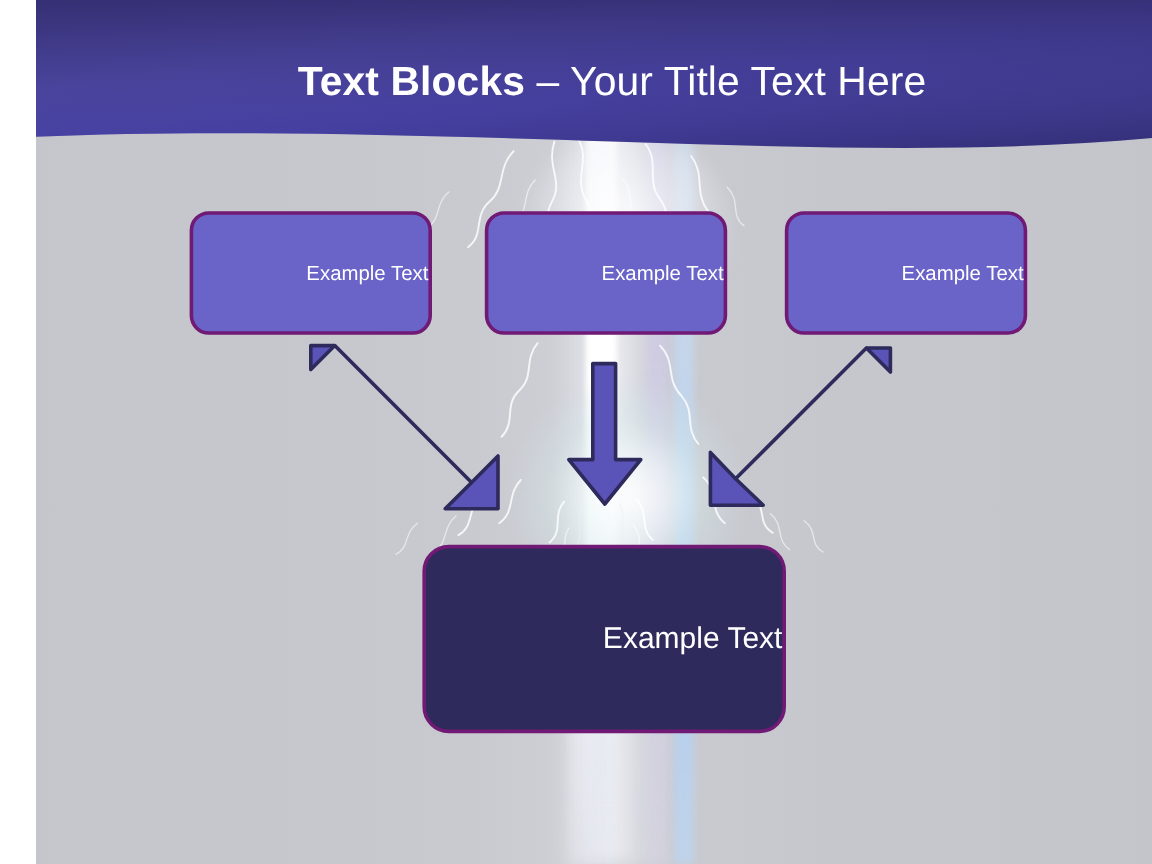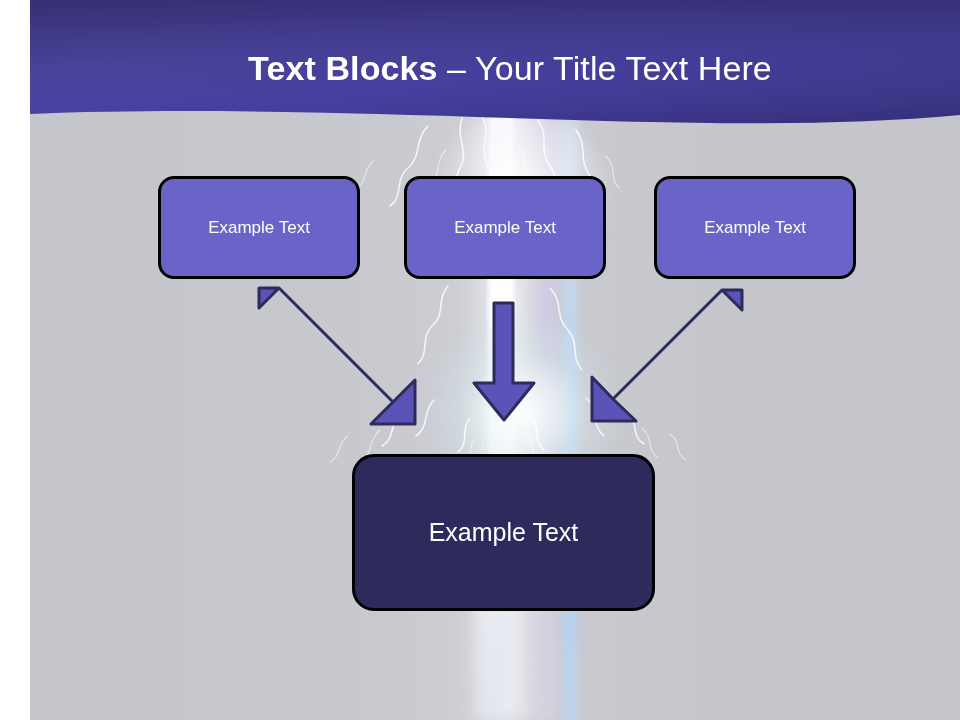--- a/index.html
+++ b/index.html
@@ -152,25 +152,25 @@
     letter-spacing: .1px;
     white-space: nowrap;
   }
   .header-title .strong { font-weight: bold; }
   .header-title .light  { font-weight: normal; }
 
   
   .node {
     position: absolute;
     box-sizing: border-box;
-    border: 3px solid #000000;
+    border: 3px solid #701a75;
     border-radius: 16px;
     display: flex;
     align-items: center;
-    justify-content: center;
+    justify-content: flex-end;
     color: #ffffff;
     text-align: center;
   }
   .node-top {
     background: #6a63c8;
     width: 202px;
     height: 103px;
     font-size: 17px;
   }
   .node-top.n1 { left: 128px; top: 176px; }

